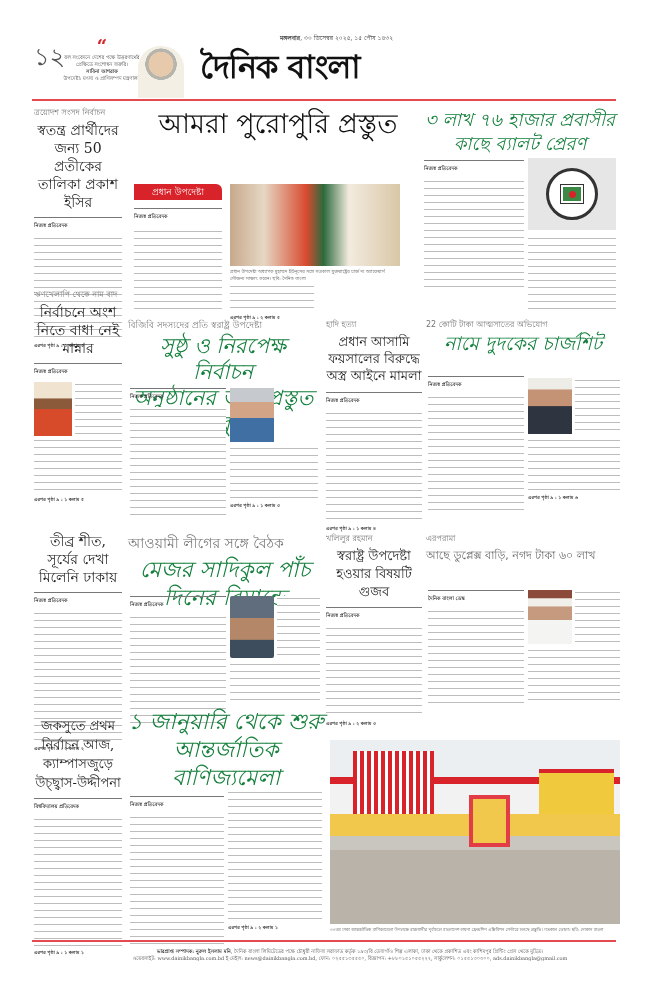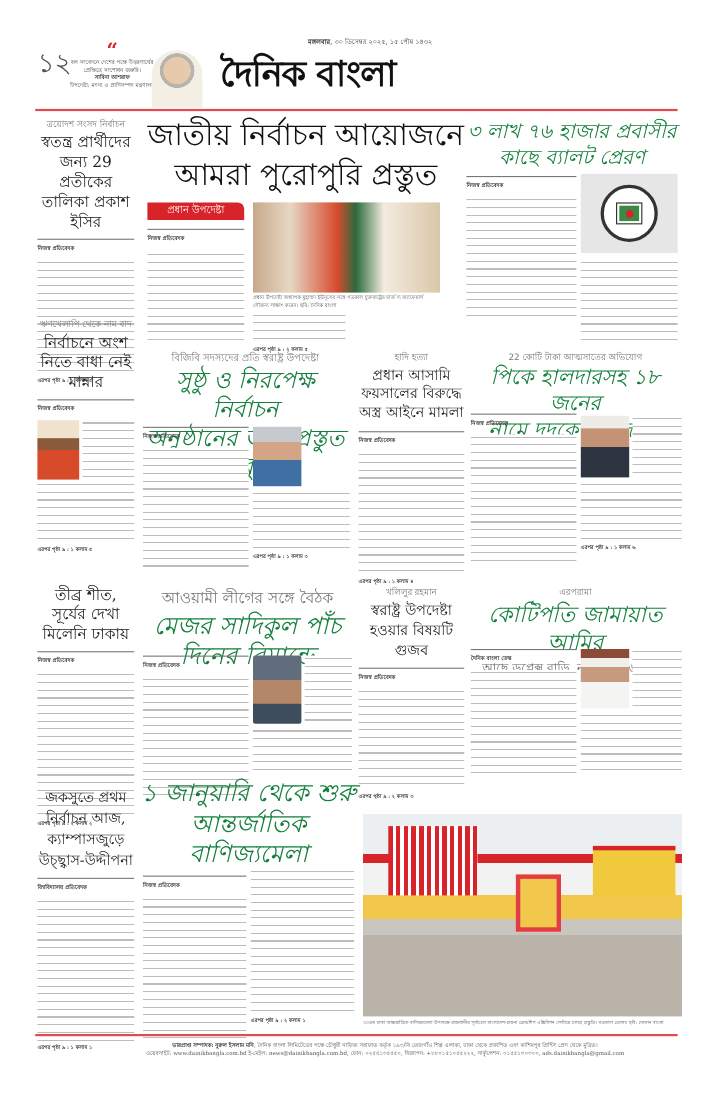--- a/index.html
+++ b/index.html
@@ -15,21 +15,21 @@
               background: radial-gradient(circle at 50% 35%, #e7c9ab 0 30%, #b5b5ad 31% 38%, #f3efe5 39%); }
   .date-line { left: 280px; top: 33px; font-size: 6px; color: #333; }
   .date-line b { font-weight: bold; }
   .masthead { left: 200px; top: 46px; height: 46px; display: flex; align-items: center; gap: 10px; }
   .mast-black { font-family: "DejaVu Sans", sans-serif; font-weight: bold; font-size: 32px; color: #111; letter-spacing: -1px; }
   .mast-red { font-family: "DejaVu Sans", sans-serif; font-weight: bold; font-size: 36px; color: #111; }
   .mast-red .red { color: #e3262d; }
   .rule-red { left: 32px; top: 99px; width: 584px; height: 2px; background: #e44a4f; }
   .rule-red2 { left: 32px; top: 940px; width: 584px; height: 2px; background: #e44a4f; }
 
-  .kicker { font-size: 11px; color: #777; text-align: center; font-family: "DejaVu Sans", sans-serif; }
+  .kicker { font-size: 11px; color: #777; text-align: left; font-family: "DejaVu Sans", sans-serif; }
   .head-l { font-size: 17px; line-height: 22px; text-align: center; color: #222; }
   .head-xl { font-size: 30px; line-height: 36px; text-align: center; color: #111; font-weight: normal; }
   .head-m { font-size: 20px; line-height: 26px; text-align: center; color: #15803d; font-style: italic; }
   .byline { font-size: 5px; font-weight: bold; color: #333; border-top: 1px solid #777; padding-top: 4px; }
   .body-text { font-size: 4.6px; line-height: 7px; color: #555; text-align: justify; }
   .cont { font-size: 4.6px; font-weight: bold; color: #333; margin-top: 2px; }
 
   .red-tag { background: #d8232a; color: #fff; font-size: 9px; text-align: center; line-height: 16px; border-radius: 0 6px 0 0; font-family: "DejaVu Sans", sans-serif; }
   .photo { background: #cfcac2; overflow: hidden; }
   .caption { font-size: 4.6px; color: #555; line-height: 7px; }
@@ -51,28 +51,27 @@
 <div class="abs date-line">
   <b>মঙ্গলবার</b><span>, ৩০ ডিসেম্বর ২০২৫, ১৫ পৌষ ১৪৩২</span>
 </div>
 <div class="abs masthead">
   <span class="mast-black">দৈনিক বাংলা</span>
 </div>
 <div class="abs rule-red"></div>
 
 <div class="abs" style="left:34px;top:106px;width:88px;">
   <div class="kicker" style="font-size:8px;">ত্রয়োদশ সংসদ নির্বাচন</div>
-  <div class="head-l" style="font-size:14px;line-height:18px;margin-top:2px;">স্বতন্ত্র প্রার্থীদের জন্য 29 প্রতীকের তালিকা প্রকাশ ইসির</div>
+  <div class="head-l" style="font-size:14px;line-height:18px;margin-top:2px;">স্বতন্ত্র প্রার্থীদের জন্য 50 প্রতীকের তালিকা প্রকাশ ইসির</div>
   <div class="byline" style="margin-top:6px;">নিজস্ব প্রতিবেদক</div>
   <div class="body-text fill-lines" style="margin-top:6px;height:104px;overflow:hidden;color:transparent;">ত্রয়োদশ জাতীয় সংসদ নির্বাচন সামনে রেখে স্বতন্ত্র প্রার্থীদের জন্য বরাদ্দযোগ্য প্রতীকের তালিকা প্রকাশ করেছে নির্বাচন কমিশন (ইসি)। এতে মোট ৫৬টি প্রতীক অন্তর্ভুক্ত করা হয়েছে, যেগুলো নিবন্ধিত রাজনৈতিক দলের সংরক্ষিত প্রতীক বাদে স্বতন্ত্র প্রতিদ্বন্দ্বী প্রার্থীদের অনুকূলে বরাদ্দ দেওয়া হবে। গতকাল সোমবার নির্বাচন কমিশন সচিবালয় থেকে জারি করা এক প্রজ্ঞাপনে এ তথ্য জানানো হয়েছে।</div>
   <div class="cont">এরপর পৃষ্ঠা ৯ : ১ কলাম ৫</div>
 </div>
 
 <div class="abs head-xl" style="left:128px;top:106px;width:300px;">
-  <div style="font-size:27px;">জাতীয় নির্বাচন আয়োজনে</div>
   <div style="font-size:27px;">আমরা পুরোপুরি প্রস্তুত</div>
 </div>
 <div class="abs red-tag" style="left:134px;top:184px;width:88px;">প্রধান উপদেষ্টা</div>
 <div class="abs" style="left:134px;top:208px;width:88px;">
   <div class="byline">নিজস্ব প্রতিবেদক</div>
   <div class="body-text fill-lines" style="margin-top:8px;height:80px;color:transparent;overflow:hidden;">অন্তর্বর্তীকালীন সরকারের প্রধান উপদেষ্টা অধ্যাপক মুহাম্মদ ইউনূস বলেছেন, সুষ্ঠু ও শান্তিপূর্ণ নির্বাচন অনুষ্ঠানে সরকারের অঙ্গীকার পুনর্ব্যক্ত করেছেন। তিনি বলেছেন, সকল নির্বাচন ও গণভোটে সরকারের প্রস্তুতি সম্পন্ন হয়েছে।</div>
 </div>
 <div class="abs photo" style="left:230px;top:184px;width:170px;height:82px;background:linear-gradient(90deg,#c7a98c 0,#e6d7c3 20%,#d84a2f 45%,#2c6a3c 55%,#f3ebdf 70%,#d9c7a7 100%);"></div>
 <div class="abs caption" style="left:230px;top:268px;width:170px;">প্রধান উপদেষ্টা অধ্যাপক মুহাম্মদ ইউনূসের সঙ্গে গতকাল যুক্তরাষ্ট্রের চার্জ দ্য অ্যাফেয়ার্স সৌজন্য সাক্ষাৎ করেন। ছবি: দৈনিক বাংলা</div>
 <div class="abs" style="left:230px;top:284px;width:84px;">
@@ -124,21 +123,20 @@
 <div class="abs" style="left:326px;top:318px;width:96px;">
   <div class="kicker" style="font-size:8px;">হাদি হত্যা</div>
   <div class="head-l" style="font-size:13px;line-height:17px;margin-top:2px;">প্রধান আসামি ফয়সালের বিরুদ্ধে অস্ত্র আইনে মামলা</div>
   <div class="byline" style="margin-top:8px;">নিজস্ব প্রতিবেদক</div>
   <div class="body-text fill-lines" style="margin-top:6px;height:112px;color:transparent;overflow:hidden;">ইনকিলাব মঞ্চের মুখপাত্র ও ঢাকা-৮ আসনের সম্ভাব্য স্বতন্ত্র প্রার্থী শরিফ ওসমান হাদির হত্যা মামলার প্রধান আসামি ফয়সাল করিম মাসুদের বিরুদ্ধে অস্ত্র আইনে মামলা দায়ের করা হয়েছে।</div>
   <div class="cont">এরপর পৃষ্ঠা ৯ : ১ কলাম ৪</div>
 </div>
 
 <div class="abs" style="left:426px;top:318px;width:194px;">
   <div class="kicker" style="font-size:8px;">22 কোটি টাকা আত্মসাতের অভিযোগ</div>
-  <div class="head-m" style="font-size:19px;line-height:24px;">পিকে হালদারসহ ১৮ জনের</div>
   <div class="head-m" style="font-size:19px;line-height:24px;">নামে দুদকের চার্জশিট</div>
 </div>
 <div class="abs" style="left:428px;top:376px;width:96px;">
   <div class="byline">নিজস্ব প্রতিবেদক</div>
   <div class="body-text fill-lines" style="margin-top:6px;height:118px;color:transparent;overflow:hidden;">সুরা ও অভিজাত্য প্রতিষ্ঠান পিপলস লিজিং লিমিটেড থেকে ৪৪ কোটি টাকা ঋণ আত্মসাতের অভিযোগে পিকে হালদারসহ ১৮ জনের বিরুদ্ধে চার্জশিট দাখিল করেছে দুর্নীতি দমন কমিশন (দুদক)।</div>
 </div>
 <div class="abs photo" style="left:528px;top:378px;width:44px;height:56px;background:linear-gradient(#eeece6 0 20%,#c49274 21% 50%,#2f3540 51%);"></div>
 <div class="abs body-text fill-lines" style="left:575px;top:378px;width:45px;height:56px;color:transparent;overflow:hidden;">২০১৪ সালে একটি সার্ভে প্রতিবেদনে জমির বাজারমূল্য দেখানো হয় ১৩ কোটি ৯১ লাখ টাকা।</div>
 <div class="abs" style="left:528px;top:438px;width:92px;">
   <div class="fill-lines" style="height:54px;"></div>
@@ -159,30 +157,29 @@
 </div>
 <div class="abs" style="left:130px;top:596px;width:96px;">
   <div class="byline">নিজস্ব প্রতিবেদক</div>
   <div class="body-text fill-lines" style="margin-top:6px;height:108px;color:transparent;overflow:hidden;">আওয়ামী লীগ ও তাদের নিষিদ্ধ ছাত্রসংগঠন ছাত্রলীগের সদস্যদের নিয়ে 'গোপন বৈঠকের' অভিযোগে করা মামলায় সেনাবাহিনীর মেজর সাদিকুল হককে পাঁচ দিনের রিমান্ডে পাঠিয়েছেন আদালত।</div>
 </div>
 <div class="abs photo" style="left:230px;top:596px;width:44px;height:62px;background:linear-gradient(#5f6d7c 0 35%,#b38767 36% 70%,#3d4d5e 71%);border-radius:2px;"></div>
 <div class="abs body-text fill-lines" style="left:277px;top:596px;width:43px;height:62px;color:transparent;overflow:hidden;">রিমান্ড আবেদনে বলা হয়, গত ৩ ও ৮ জুলাই রাজধানীর একটি কনভেনশন সেন্টারে আওয়ামী লীগ ও নিষিদ্ধ ছাত্রলীগের নেতাকর্মীদের গোপন বৈঠক হয়।</div>
 <div class="abs fill-lines" style="left:230px;top:662px;width:90px;height:42px;"></div>
 
 <div class="abs" style="left:326px;top:532px;width:96px;">
-  <div class="kicker" style="font-size:8px;font-family:Liberation Serif, serif;">খলিলুর রহমান</div>
+  <div class="kicker" style="font-size:8px;">খলিলুর রহমান</div>
   <div class="head-l" style="font-size:13px;line-height:18px;margin-top:2px;">স্বরাষ্ট্র উপদেষ্টা হওয়ার বিষয়টি গুজব</div>
   <div class="byline" style="margin-top:6px;">নিজস্ব প্রতিবেদক</div>
   <div class="body-text fill-lines" style="margin-top:6px;height:92px;color:transparent;overflow:hidden;">সামাজিক মাধ্যমে এবং কয়েকটি গণমাধ্যমে নিরাপত্তা উপদেষ্টা ড. খলিলুর রহমানকে স্বরাষ্ট্র উপদেষ্টা করা হচ্ছে বলে যে তথ্য প্রচার হয়েছে তা গুজব বলে জানিয়েছেন তিনি।</div>
   <div class="cont">এরপর পৃষ্ঠা ৯ : ২ কলাম ৩</div>
 </div>
 
 <div class="abs" style="left:426px;top:532px;width:194px;">
   <div class="kicker" style="font-size:8px;">এরপরামা</div>
-  <div class="head-m" style="font-size:20px;line-height:26px;">কোটিপতি জামায়াত আমির</div>
   <div class="kicker" style="font-size:11px;color:#666;margin-top:2px;">আছে ডুপ্লেক্স বাড়ি, নগদ টাকা ৬০ লাখ</div>
 </div>
 <div class="abs" style="left:428px;top:590px;width:96px;">
   <div class="byline">দৈনিক বাংলা ডেস্ক</div>
   <div class="body-text fill-lines" style="margin-top:6px;height:94px;color:transparent;overflow:hidden;">বাংলাদেশ জামায়াতে ইসলামীর আমির ডা. শফিকুর রহমানের হাতে নগদ ৬১ লাখ ৭২ হাজার ৫৮০ টাকা আছে। এছাড়া এক লাখ টাকা মূল্যের ১০ ভরি স্বর্ণ রয়েছে।</div>
 </div>
 <div class="abs photo" style="left:528px;top:590px;width:44px;height:54px;background:linear-gradient(#8c4a3a 0 15%,#f1efe9 16% 30%,#c59a7e 31% 55%,#f4f4f2 56%);"></div>
 <div class="abs body-text fill-lines" style="left:575px;top:590px;width:45px;height:54px;color:transparent;overflow:hidden;">পেশা হিসেবে তিনি চিকিৎসক ও ব্যবসায়ী হিসেবে উল্লেখ করেছেন। তার নামে ২ একর ২৭ শতক কৃষিজমি আছে।</div>
 <div class="abs fill-lines" style="left:528px;top:648px;width:92px;height:56px;"></div>
 

